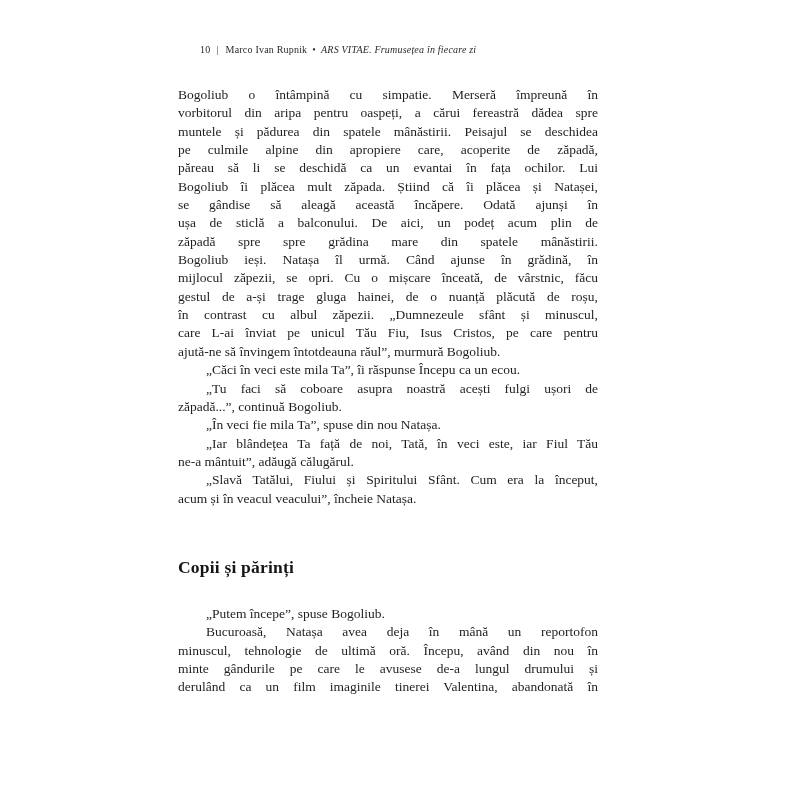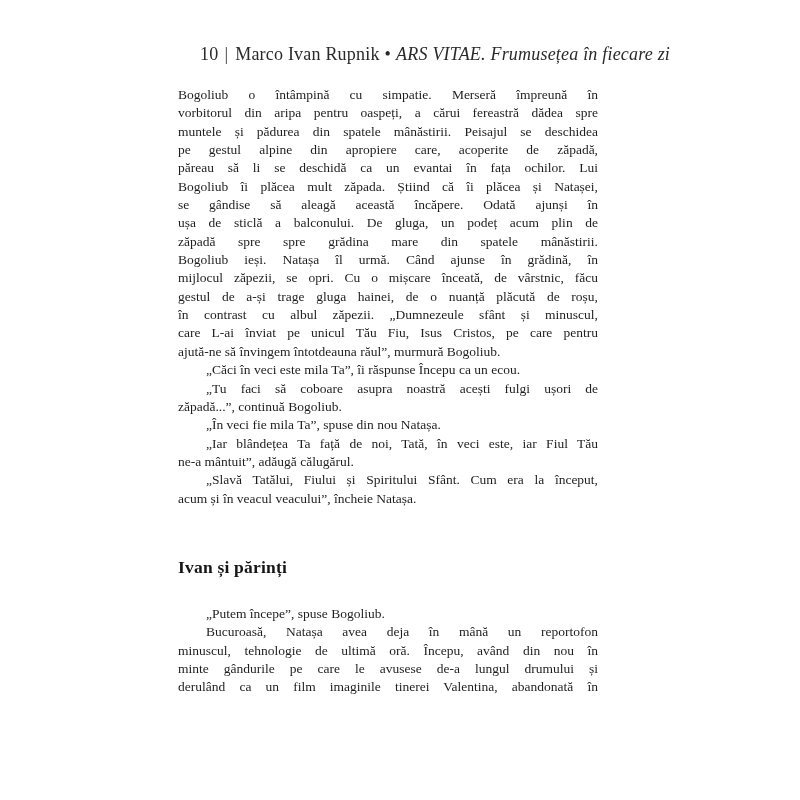--- a/index.html
+++ b/index.html
@@ -13,21 +13,21 @@
     height: 800px;
     background: #ffffff;
     overflow: hidden;
     font-family: "Liberation Serif", "DejaVu Serif", serif;
     color: #1e1e1e;
   }
   .running-header {
     position: absolute;
     left: 200px;
     top: 44px;
-    font-size: 18px;
+    font-size: 10px;
     letter-spacing: 0.2px;
     color: #2a2a2a;
     white-space: nowrap;
   }
   .running-header .sep {
     display: inline-block;
     margin: 0 7px 0 6px;
     color: #3a3a3a;
   }
   .running-header .bullet {
@@ -77,25 +77,25 @@
 
   <div class="running-header">
     <span>10</span><span class="sep">|</span><span>Marco Ivan Rupnik</span><span class="bullet">•</span><span class="ital">ARS VITAE.</span><span class="ital">&nbsp;</span><span class="ital">Frumusețea în fiecare zi</span>
   </div>
 
   <div class="page-body">
       <div class="paragraph">
         <div class="line">Bogoliub o întâmpină cu simpatie. Merseră împreună în</div>
         <div class="line">vorbitorul din aripa pentru oaspeți, a cărui fereastră dădea spre</div>
         <div class="line">muntele și pădurea din spatele mânăstirii. Peisajul se deschidea</div>
-        <div class="line">pe gestul alpine din apropiere care, acoperite de zăpadă,</div>
+        <div class="line">pe culmile alpine din apropiere care, acoperite de zăpadă,</div>
         <div class="line">păreau să li se deschidă ca un evantai în fața ochilor. Lui</div>
         <div class="line">Bogoliub îi plăcea mult zăpada. Știind că îi plăcea și Natașei,</div>
         <div class="line">se gândise să aleagă această încăpere. Odată ajunși în</div>
-        <div class="line">ușa de sticlă a balconului. De gluga, un podeț acum plin de</div>
+        <div class="line">ușa de sticlă a balconului. De aici, un podeț acum plin de</div>
         <div class="line">zăpadă spre spre grădina mare din spatele mânăstirii.</div>
         <div class="line">Bogoliub ieși. Natașa îl urmă. Când ajunse în grădină, în</div>
         <div class="line">mijlocul zăpezii, se opri. Cu o mișcare înceată, de vârstnic, făcu</div>
         <div class="line">gestul de a-și trage gluga hainei, de o nuanță plăcută de roșu,</div>
         <div class="line">în contrast cu albul zăpezii. „Dumnezeule sfânt și minuscul,</div>
         <div class="line">care L-ai înviat pe unicul Tău Fiu, Isus Cristos, pe care pentru</div>
         <div class="line last">ajută-ne să învingem întotdeauna răul”, murmură Bogoliub.</div>
       </div>
       <div class="paragraph">
         <div class="line last indent">„Căci în veci este mila Ta”, îi răspunse Începu ca un ecou.</div>
@@ -108,21 +108,21 @@
         <div class="line last indent">„În veci fie mila Ta”, spuse din nou Natașa.</div>
       </div>
       <div class="paragraph">
         <div class="line indent">„Iar blândețea Ta față de noi, Tată, în veci este, iar Fiul Tău</div>
         <div class="line last">ne-a mântuit”, adăugă călugărul.</div>
       </div>
       <div class="paragraph">
         <div class="line indent">„Slavă Tatălui, Fiului și Spiritului Sfânt. Cum era la început,</div>
         <div class="line last">acum și în veacul veacului”, încheie Natașa.</div>
       </div>
-      <h2 class="section-heading">Ivan și părinți</h2>
+      <h2 class="section-heading">Copii și părinți</h2>
       <div class="paragraph">
         <div class="line last indent">„Putem începe”, spuse Bogoliub.</div>
       </div>
       <div class="paragraph">
         <div class="line indent">Bucuroasă, Natașa avea deja în mână un reportofon</div>
         <div class="line">minuscul, tehnologie de ultimă oră. Începu, având din nou în</div>
         <div class="line">minte gândurile pe care le avusese de-a lungul drumului și</div>
         <div class="line">derulând ca un film imaginile tinerei Valentina, abandonată în</div>
       </div>
     </div>

